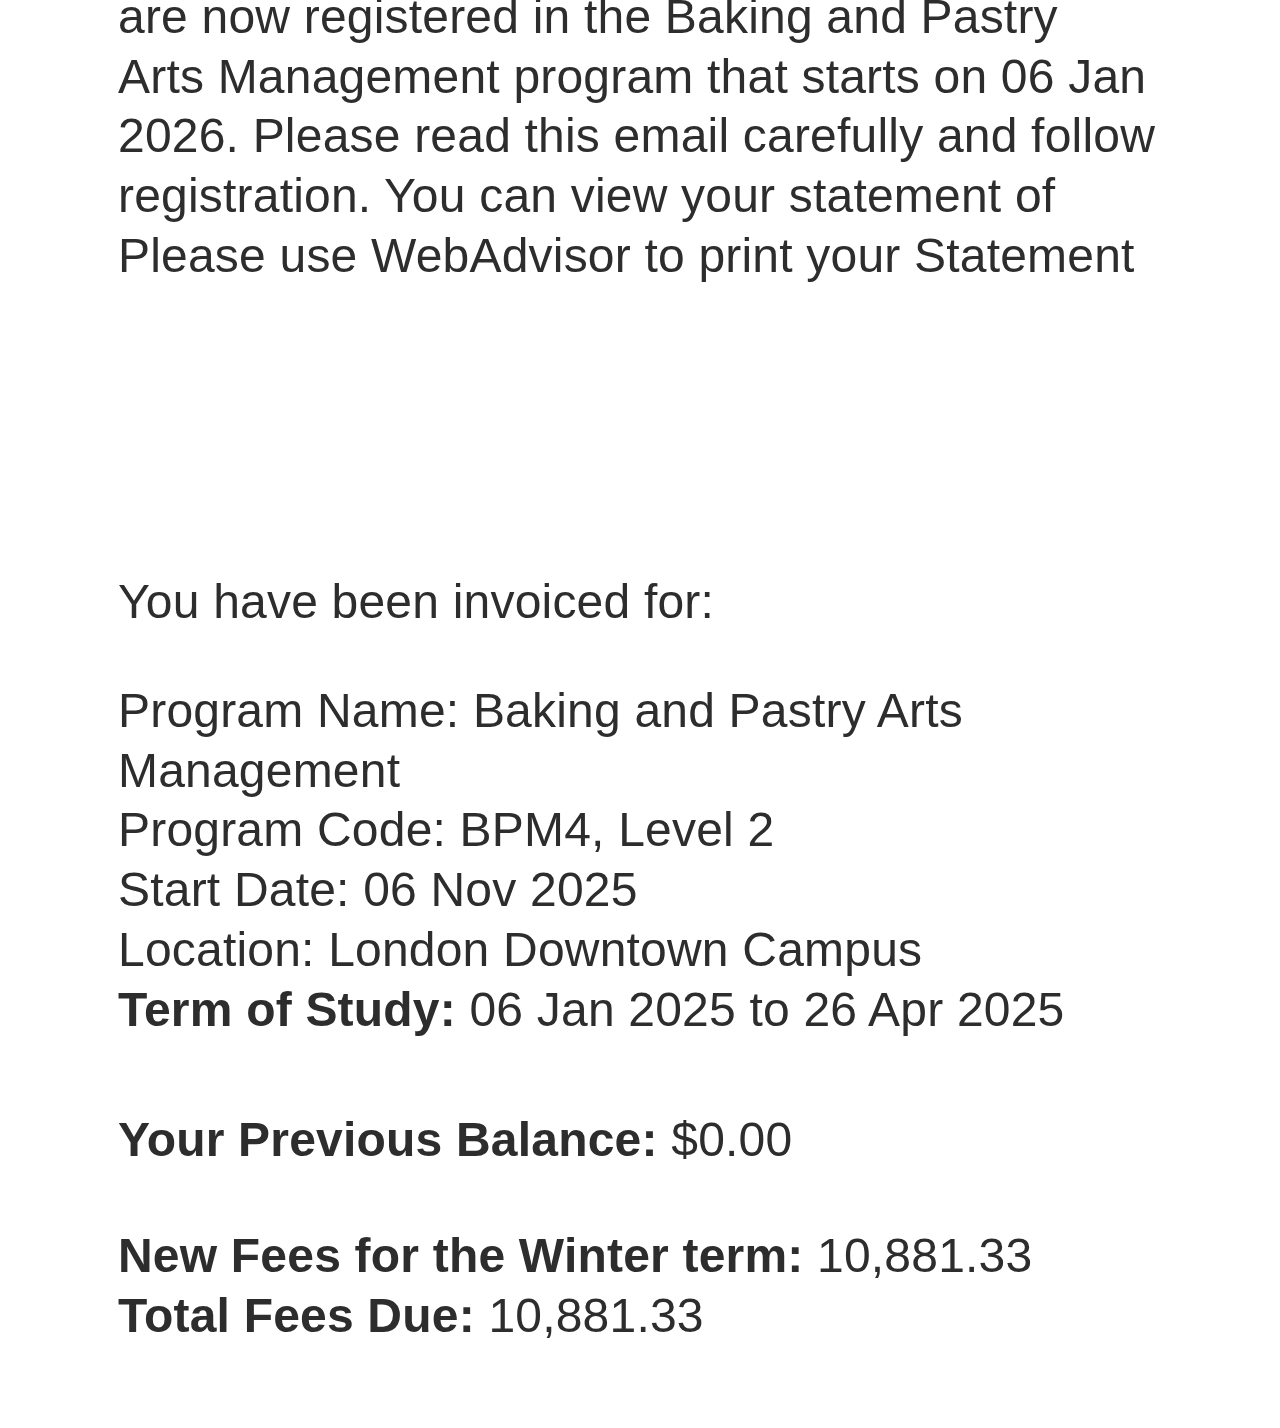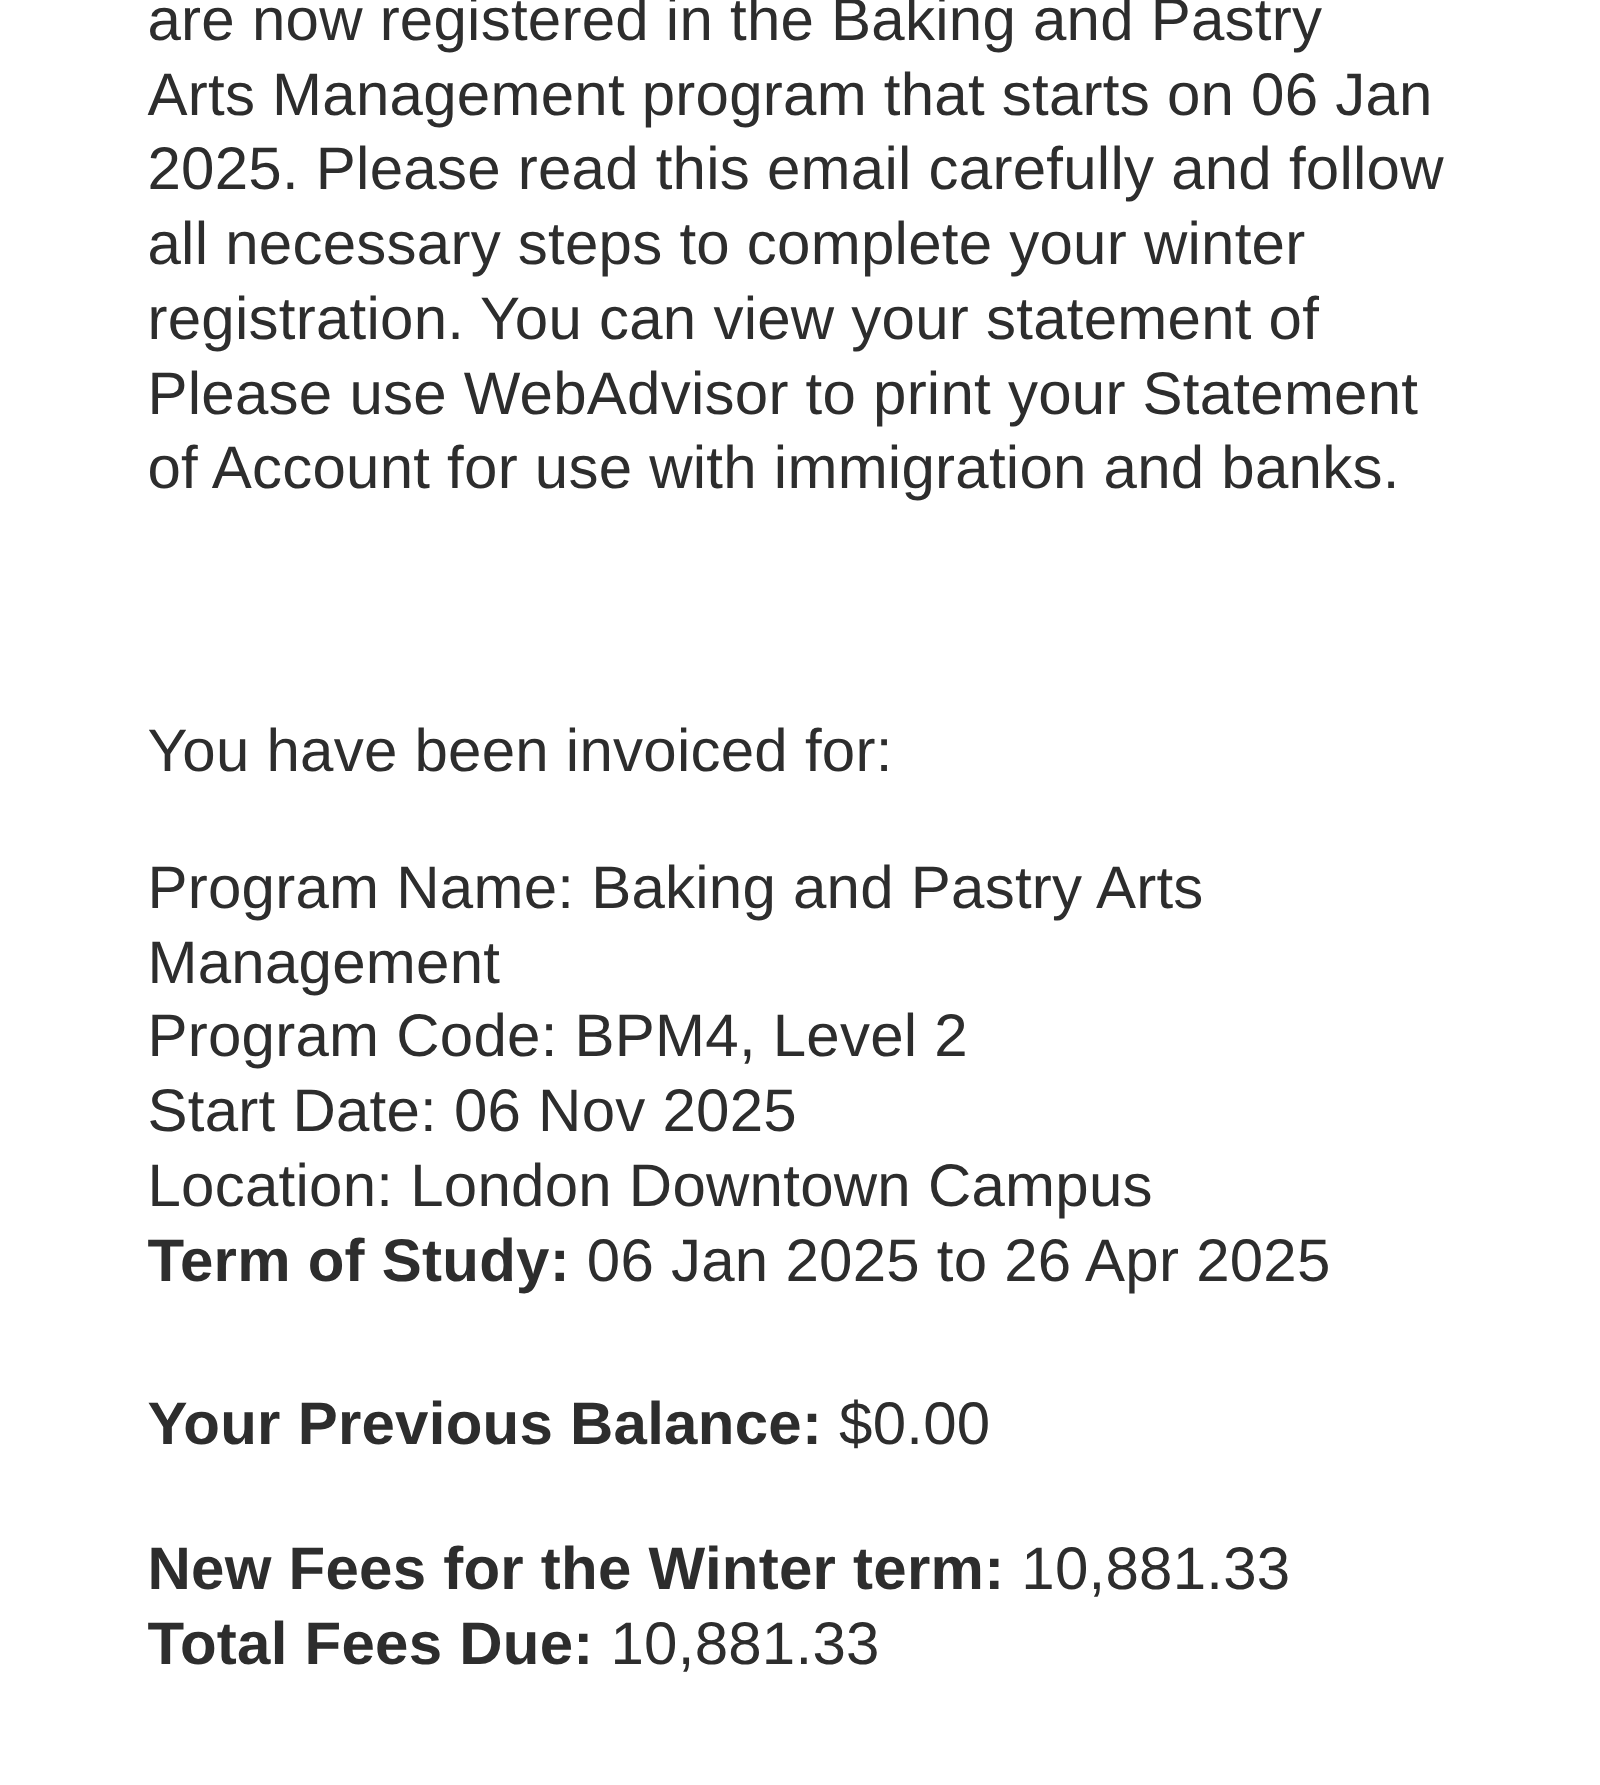--- a/index.html
+++ b/index.html
@@ -47,25 +47,23 @@
   .b-fees    { top: 1226px; }
 </style>
 </head>
 <body>
 
 <div class="page">
 
   <div class="block b-para1">
     <div class="ln">are now registered in the Baking and Pastry</div>
     <div class="ln">Arts Management program that starts on 06 Jan</div>
-    <div class="ln">2025. Please read this email carefully and follow</div>
-    <div class="ln">all necessary steps to complete your winter</div>
+    <div class="ln">2026. Please read this email carefully and follow</div>
     <div class="ln">registration. You can view your statement of</div>
     <div class="ln">Please use WebAdvisor to print your Statement</div>
-    <div class="ln">of Account for use with immigration and banks.</div>
   </div>
 
   <div class="block b-invoice">
     <div class="ln">You have been invoiced for:</div>
   </div>
 
   <div class="block b-program">
     <div class="ln">Program Name: Baking and Pastry Arts</div>
     <div class="ln">Management</div>
     <div class="ln">Program Code: BPM4, Level 2</div>

